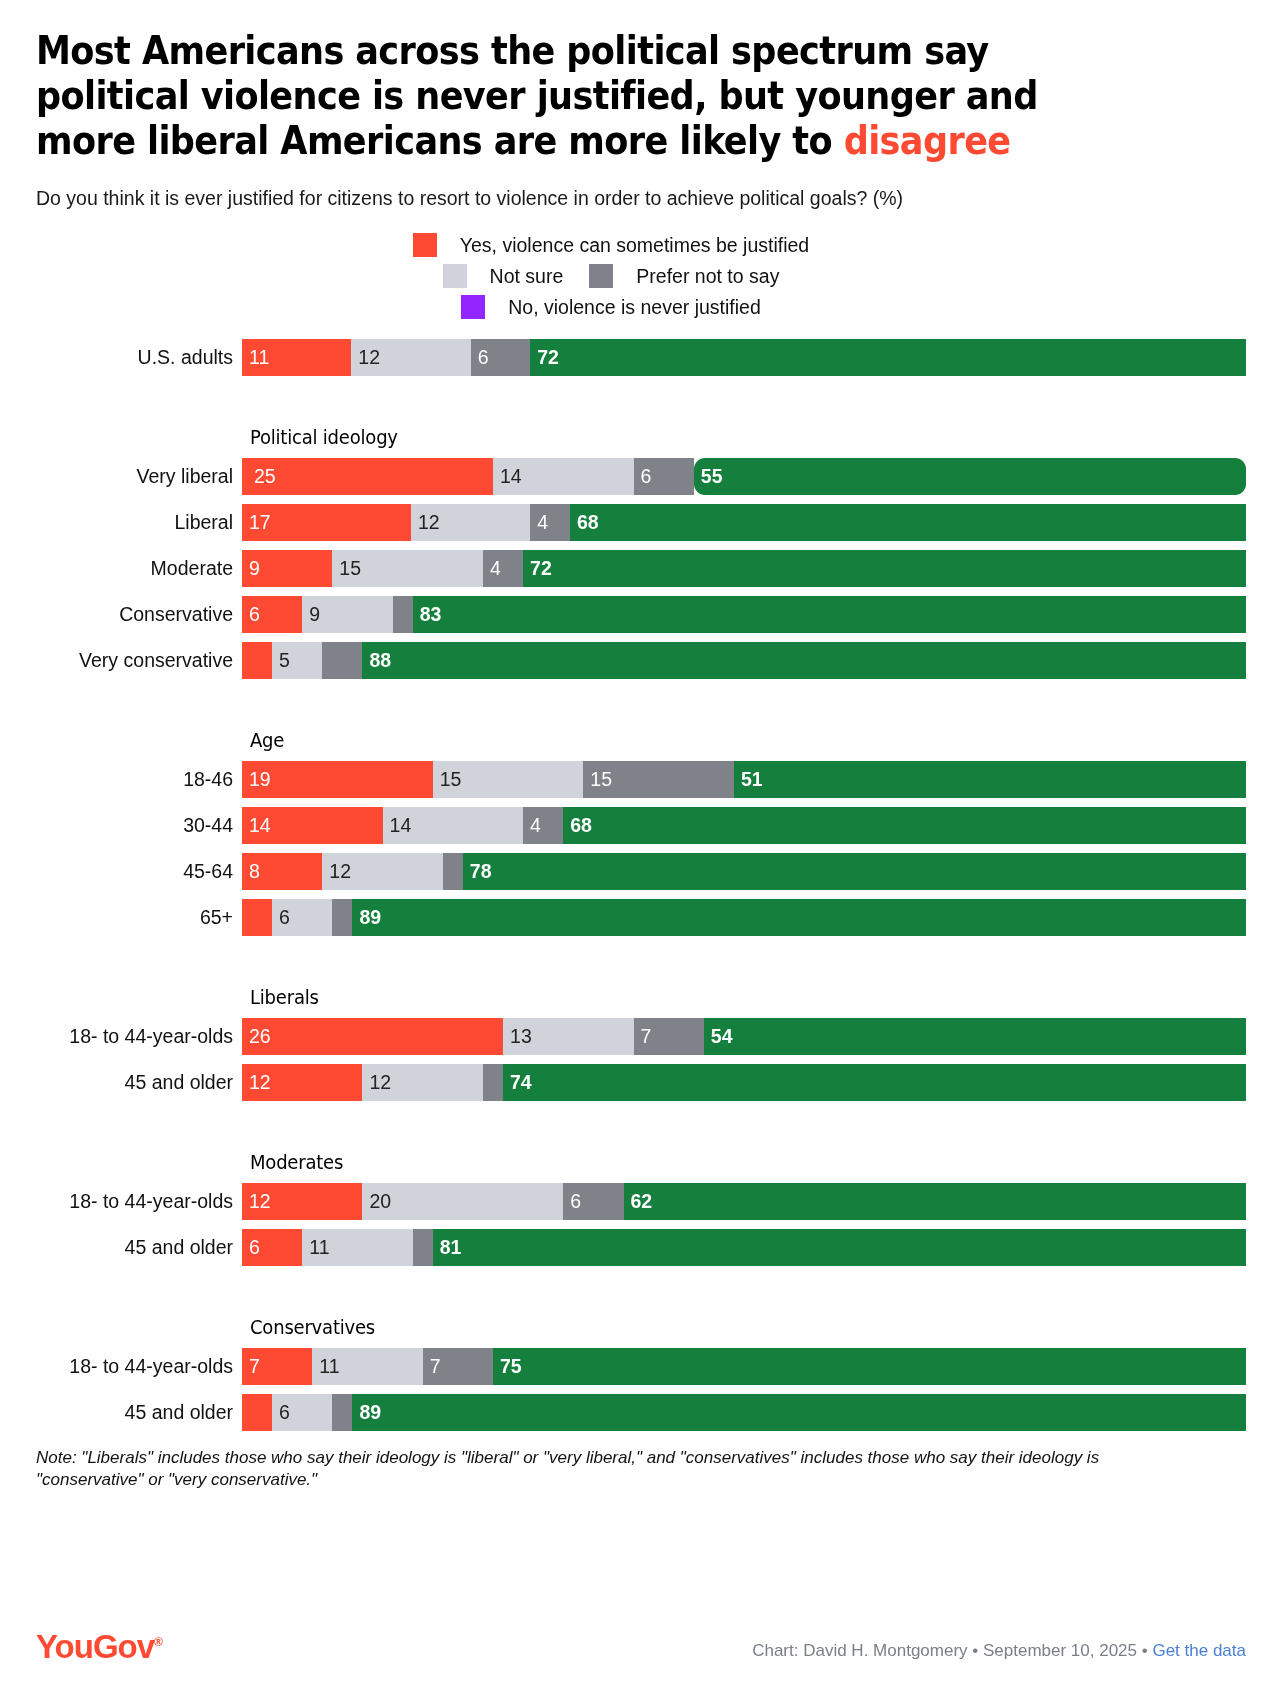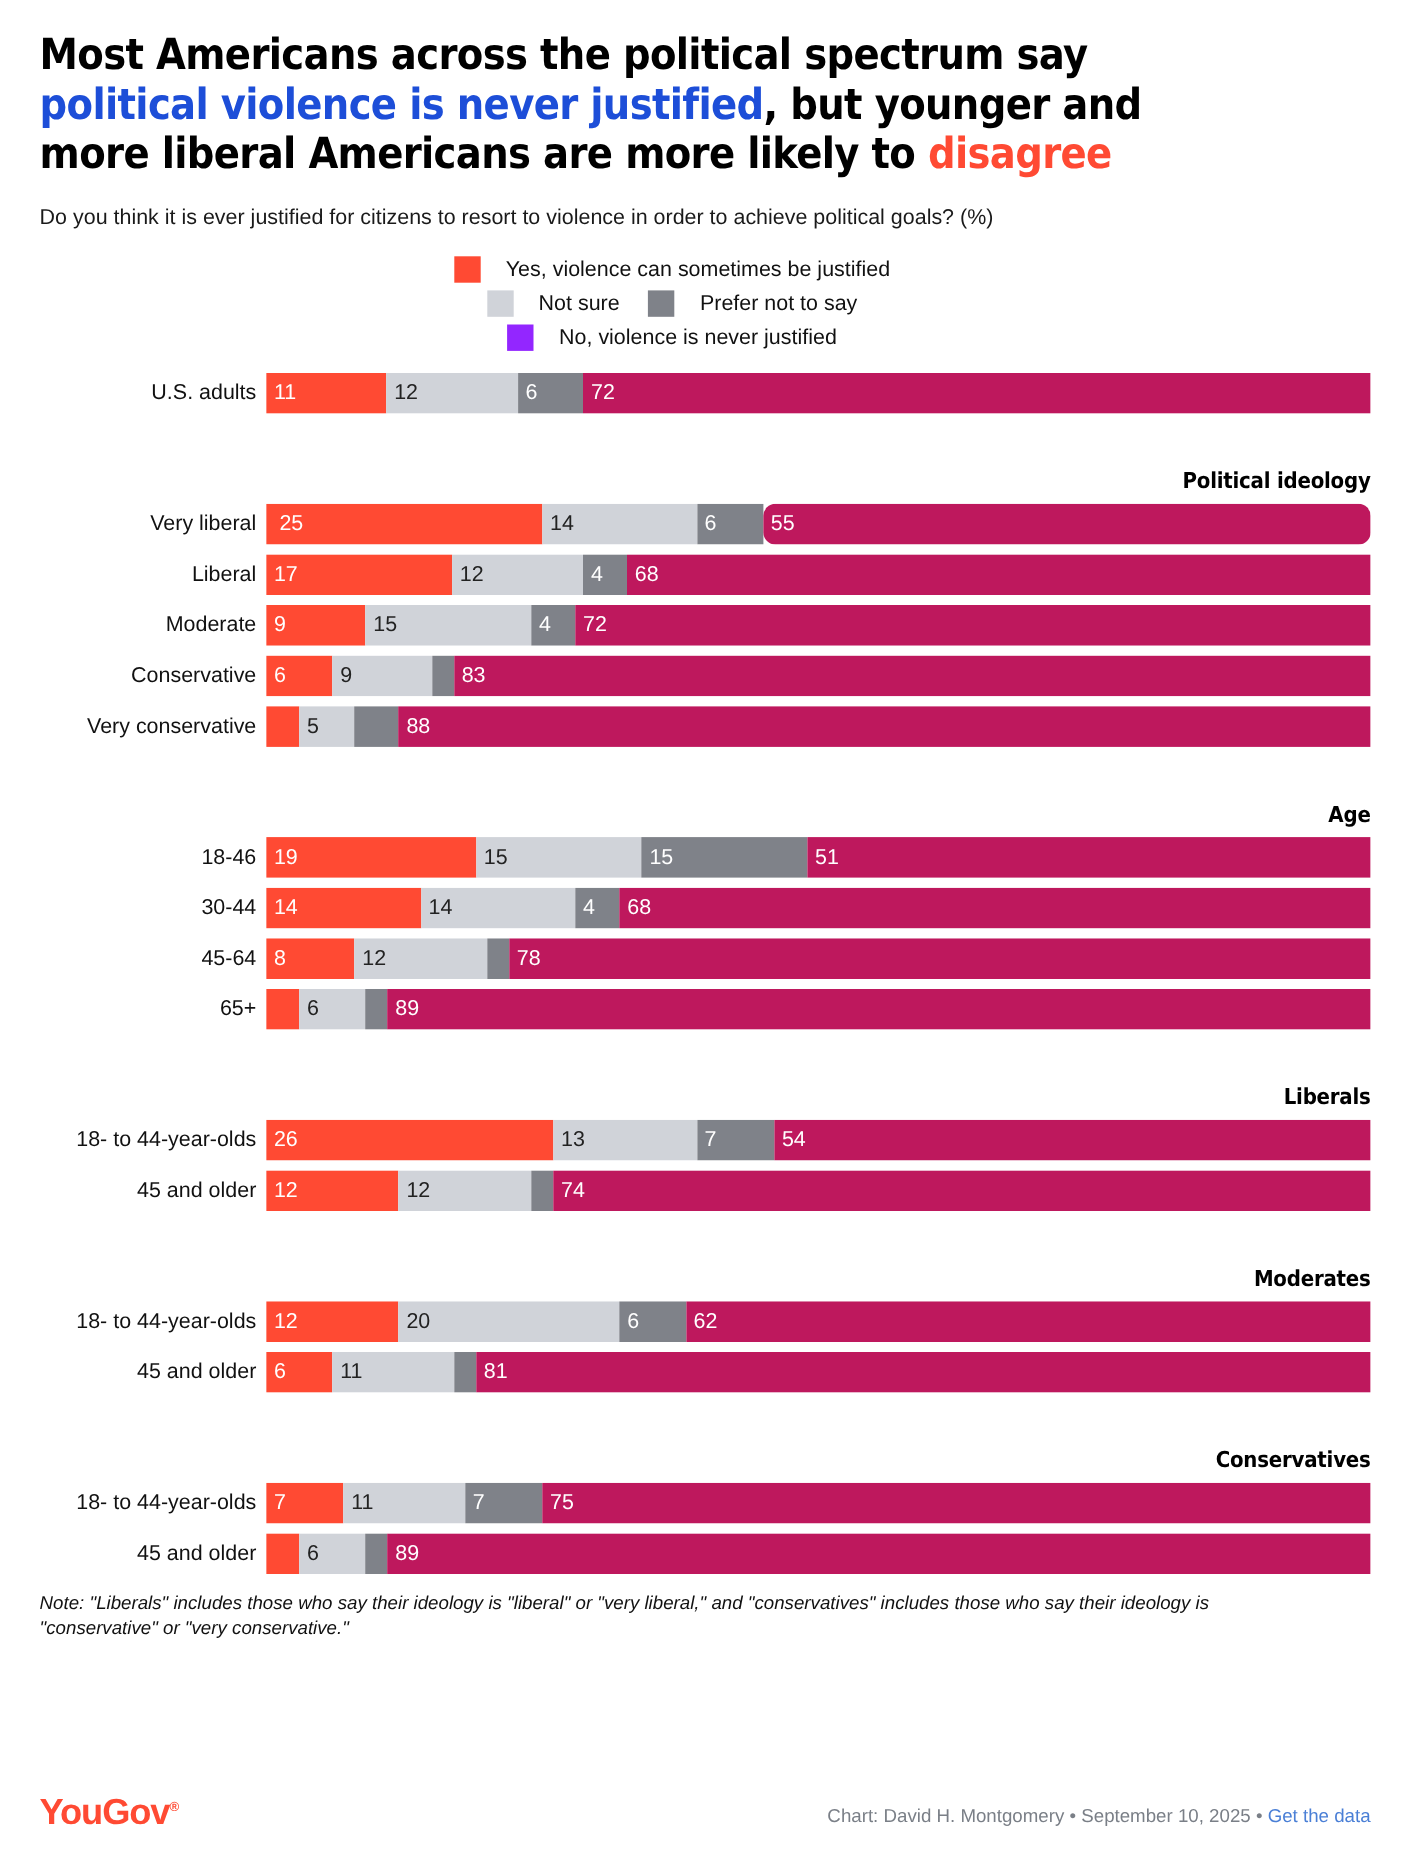--- a/index.html
+++ b/index.html
@@ -21,21 +21,21 @@
   
   .headline {
     font-size: 39px;
     line-height: 1.16;
     font-weight: 700;
     letter-spacing: -0.6px;
     font-family: "DejaVu Sans", sans-serif;
     font-stretch: condensed;
     max-width: 1120px;
   }
-  .hl-purple { color: #1d4ed8; }
+  .hl-purple { color: #000000; }
   .hl-red { color: #FF4A33; }
 
   
   .subtitle {
     margin-top: 22px;
     font-size: 19.5px;
     line-height: 1.3;
     color: #1a1a1a;
     font-family: "Liberation Sans", sans-serif;
   }
@@ -68,28 +68,27 @@
     display: inline-block;
     flex: 0 0 auto;
   }
 
   
   .chart { margin-top: 20px; position: relative; }
 
   .group { margin-top: 0; }
   .group-title {
     font-size: 20px;
-    font-weight: 700;
+    font-weight: 400;
     font-family: "DejaVu Sans", sans-serif;
     font-stretch: condensed;
     letter-spacing: -0.2px;
     margin-left: 214px;
     margin-bottom: 9px;
     color: #000;
-    text-align: right;
   }
 
   .row {
     display: flex;
     align-items: center;
     height: 37px;
     margin-bottom: 9px;
   }
   .row-label {
     width: 206px;
@@ -113,21 +112,21 @@
     align-items: center;
     padding-left: 7px;
     font-size: 19.5px;
     line-height: 1;
     white-space: nowrap;
     overflow: hidden;
   }
   .seg.yes   { background: #FF4A33; color: #ffffff; }
   .seg.ns    { background: #D0D3D9; color: #222222; }
   .seg.pns   { background: #7F8289; color: #ffffff; }
-  .seg.no    { background: #be185d; color: #ffffff; }
+  .seg.no    { background: #15803d; color: #ffffff; font-weight: bold; }
   .gap-md { height: 40px; }
 
   
   .note {
     margin-top: 16px;
     font-size: 17px;
     line-height: 1.28;
     font-style: italic;
     color: #111;
     max-width: 1140px;

